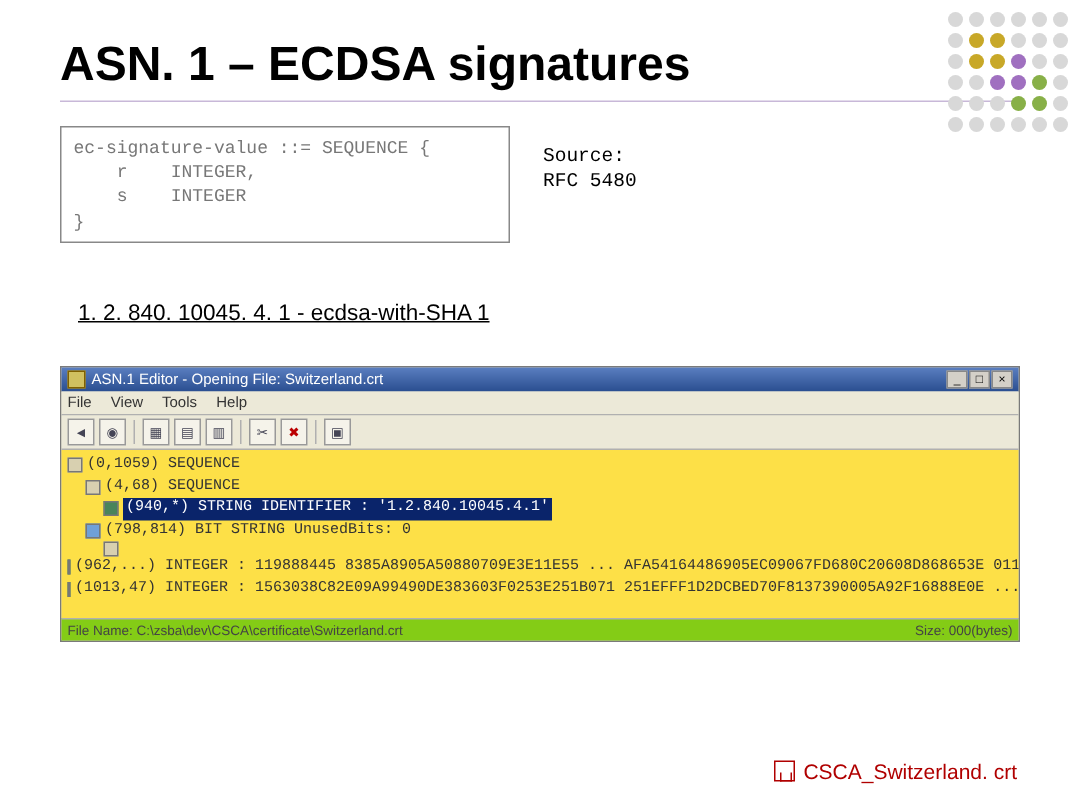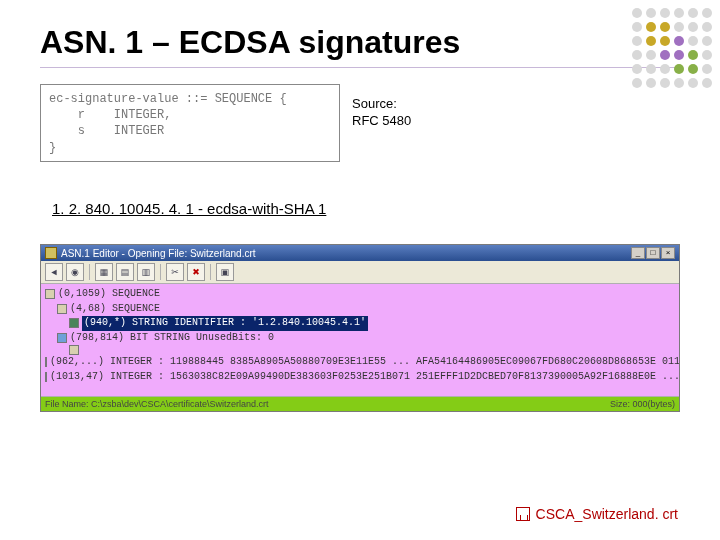--- a/index.html
+++ b/index.html
@@ -43,23 +43,24 @@
     font-family: "Courier New", monospace;
     font-size: 12px;
     color: #777;
     padding: 6px 8px;
     line-height: 1.35;
     white-space: pre;
   }
   .source-box {
     position: absolute;
     top: 96px;
-    left: 352px;
+    left: 362px;
     font-size: 13px;
     line-height: 1.3;
+    font-family: Liberation Mono, monospace;
   }
   .hr-line {
     position: absolute;
     top: 67px;
     left: 40px;
     right: 40px;
     border-top: 1px solid #c8b8d8;
   }
   .oid-line {
     position: absolute;
@@ -122,21 +123,21 @@
     border: 1px solid #999;
     background: #f5f3ea;
     display: flex;
     align-items: center;
     justify-content: center;
     font-size: 9px;
     color: #445;
   }
   .tsep { width: 1px; height: 16px; background: #b0b0b0; margin: 0 2px; }
   .tree {
-    background: #f0abfc;
+    background: #fde047;
     font-family: "Courier New", monospace;
     font-size: 10px;
     padding: 3px 4px;
     line-height: 1.45;
     min-height: 112px;
     white-space: nowrap;
     overflow: hidden;
     color: #333;
   }
   .tree-row { display: flex; align-items: center; }
@@ -250,20 +251,26 @@
   <div class="titlebar">
     <div class="titlebar-left">
       <span class="tb-icon"></span>
       <span>ASN.1 Editor - Opening File: Switzerland.crt</span>
     </div>
     <div class="win-btns">
       <div class="win-btn">_</div>
       <div class="win-btn">□</div>
       <div class="win-btn">×</div>
     </div>
+  </div>
+  <div class="menubar">
+    <span>File</span>
+    <span>View</span>
+    <span>Tools</span>
+    <span>Help</span>
   </div>
   <div class="toolbar">
     <div class="tbtn">◄</div>
     <div class="tbtn">◉</div>
     <div class="tsep"></div>
     <div class="tbtn">▦</div>
     <div class="tbtn">▤</div>
     <div class="tbtn">▥</div>
     <div class="tsep"></div>
     <div class="tbtn">✂</div>

